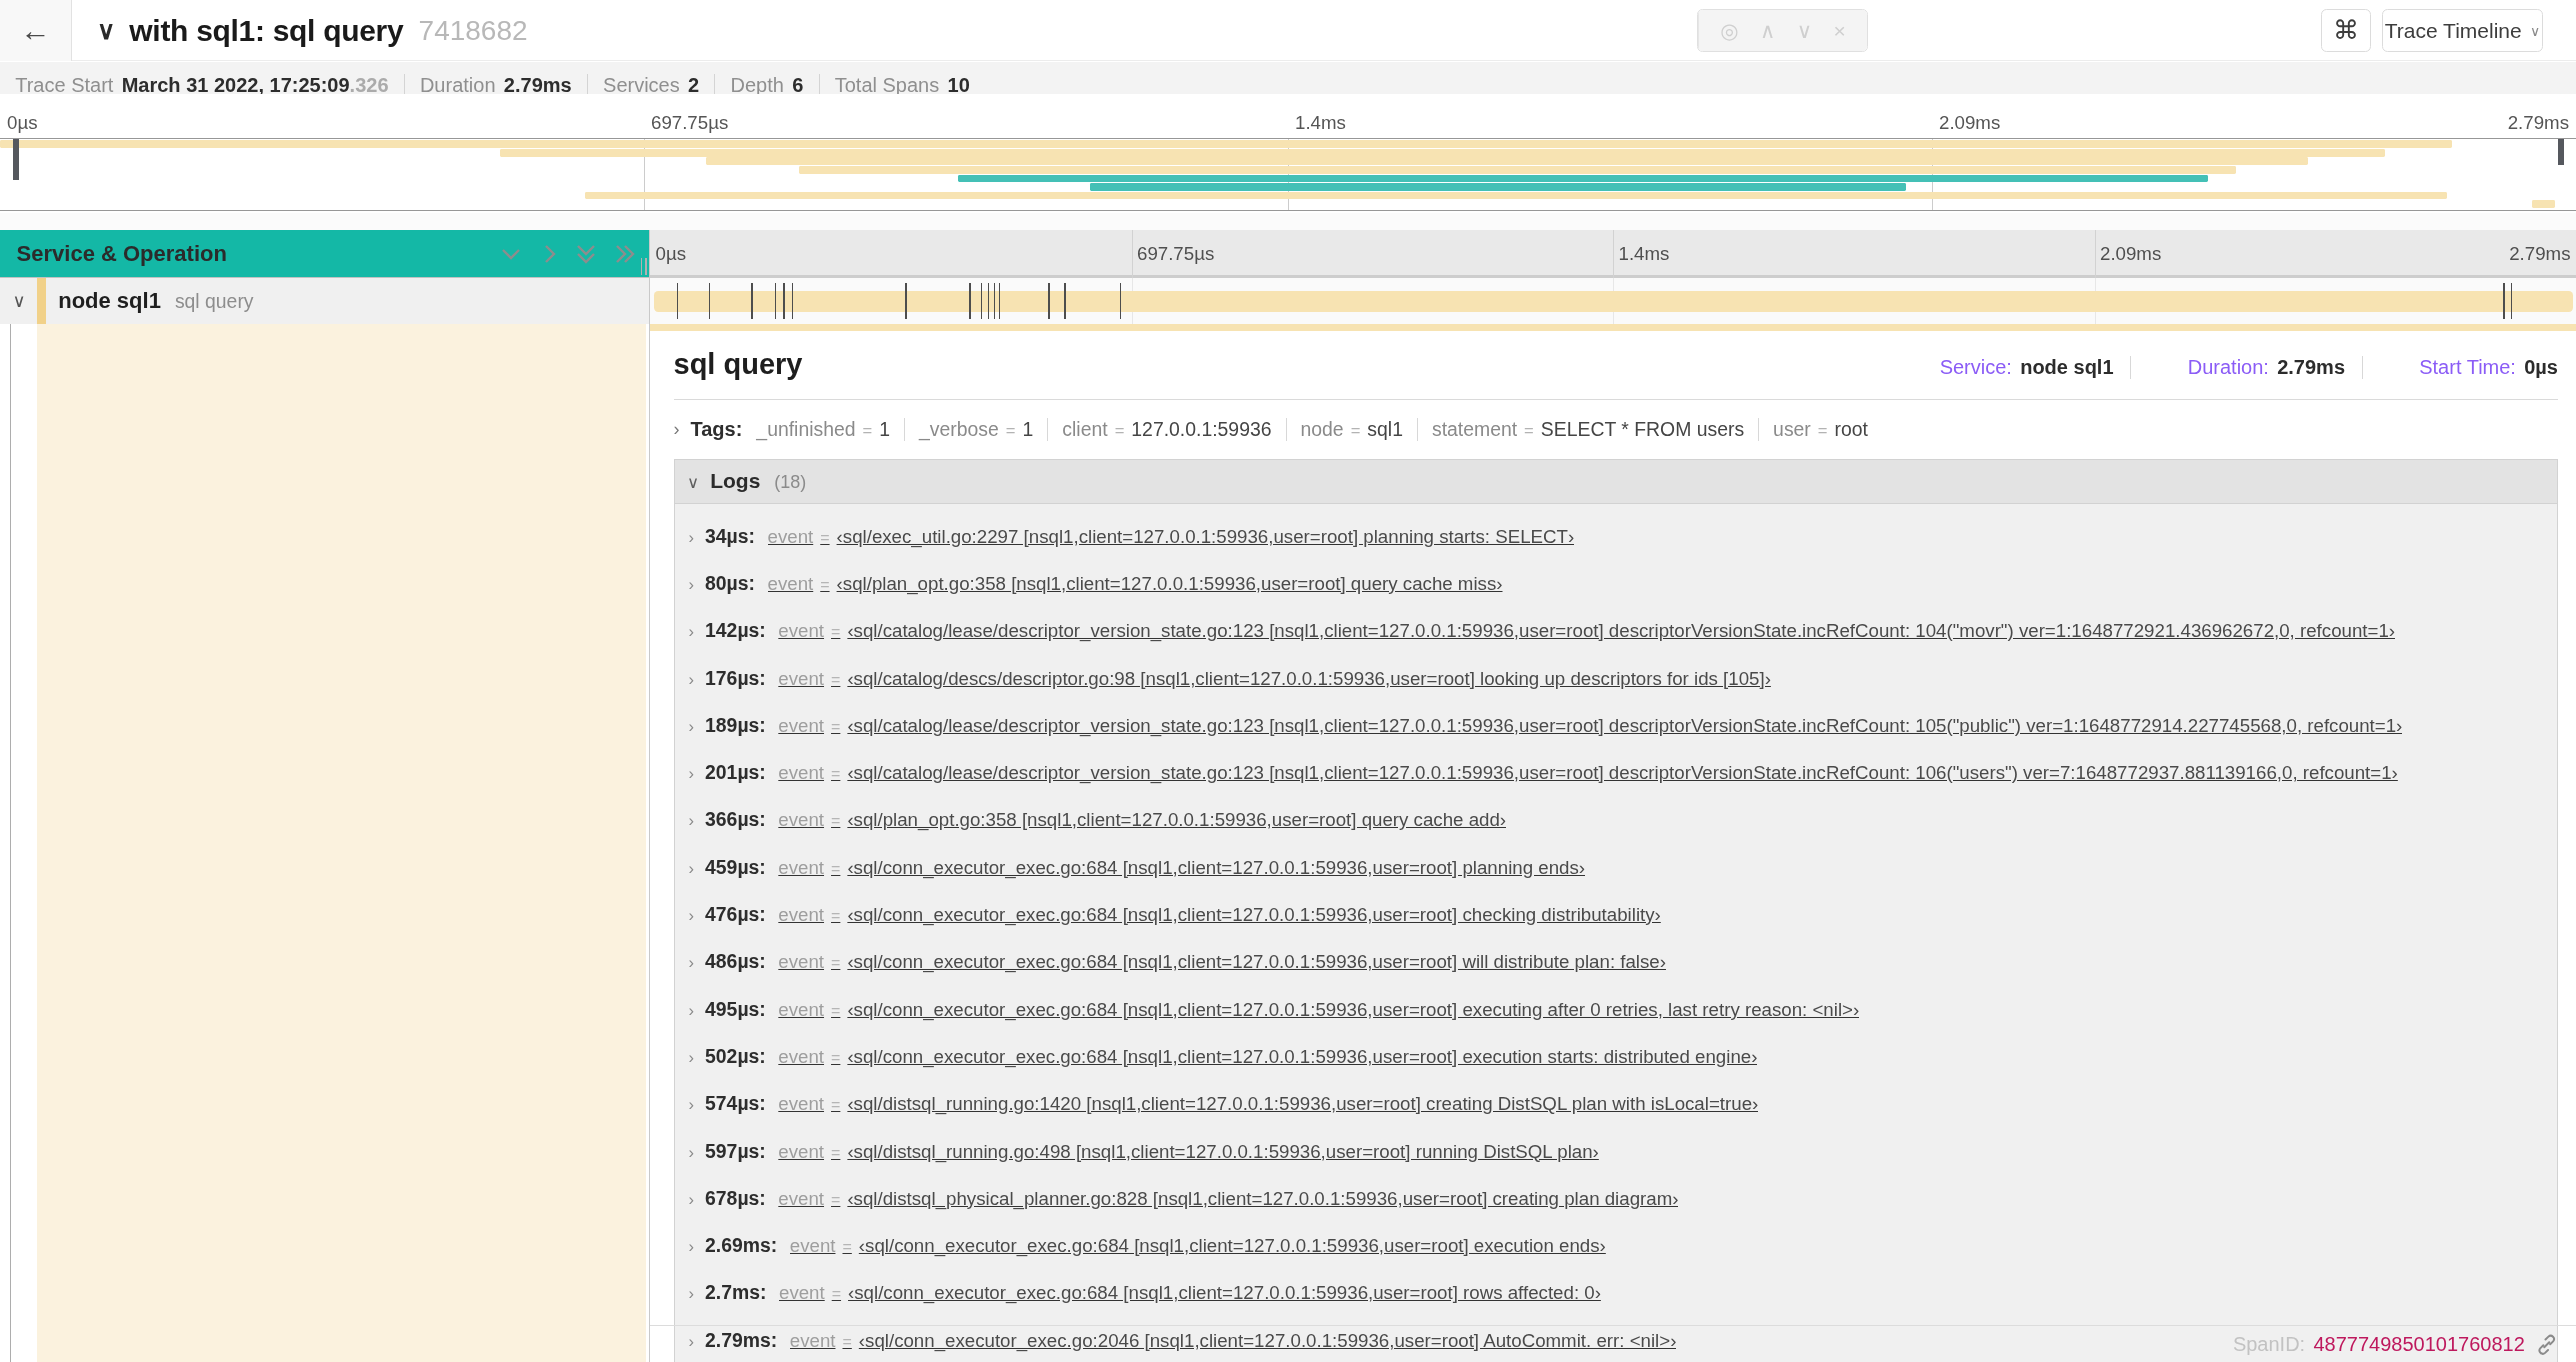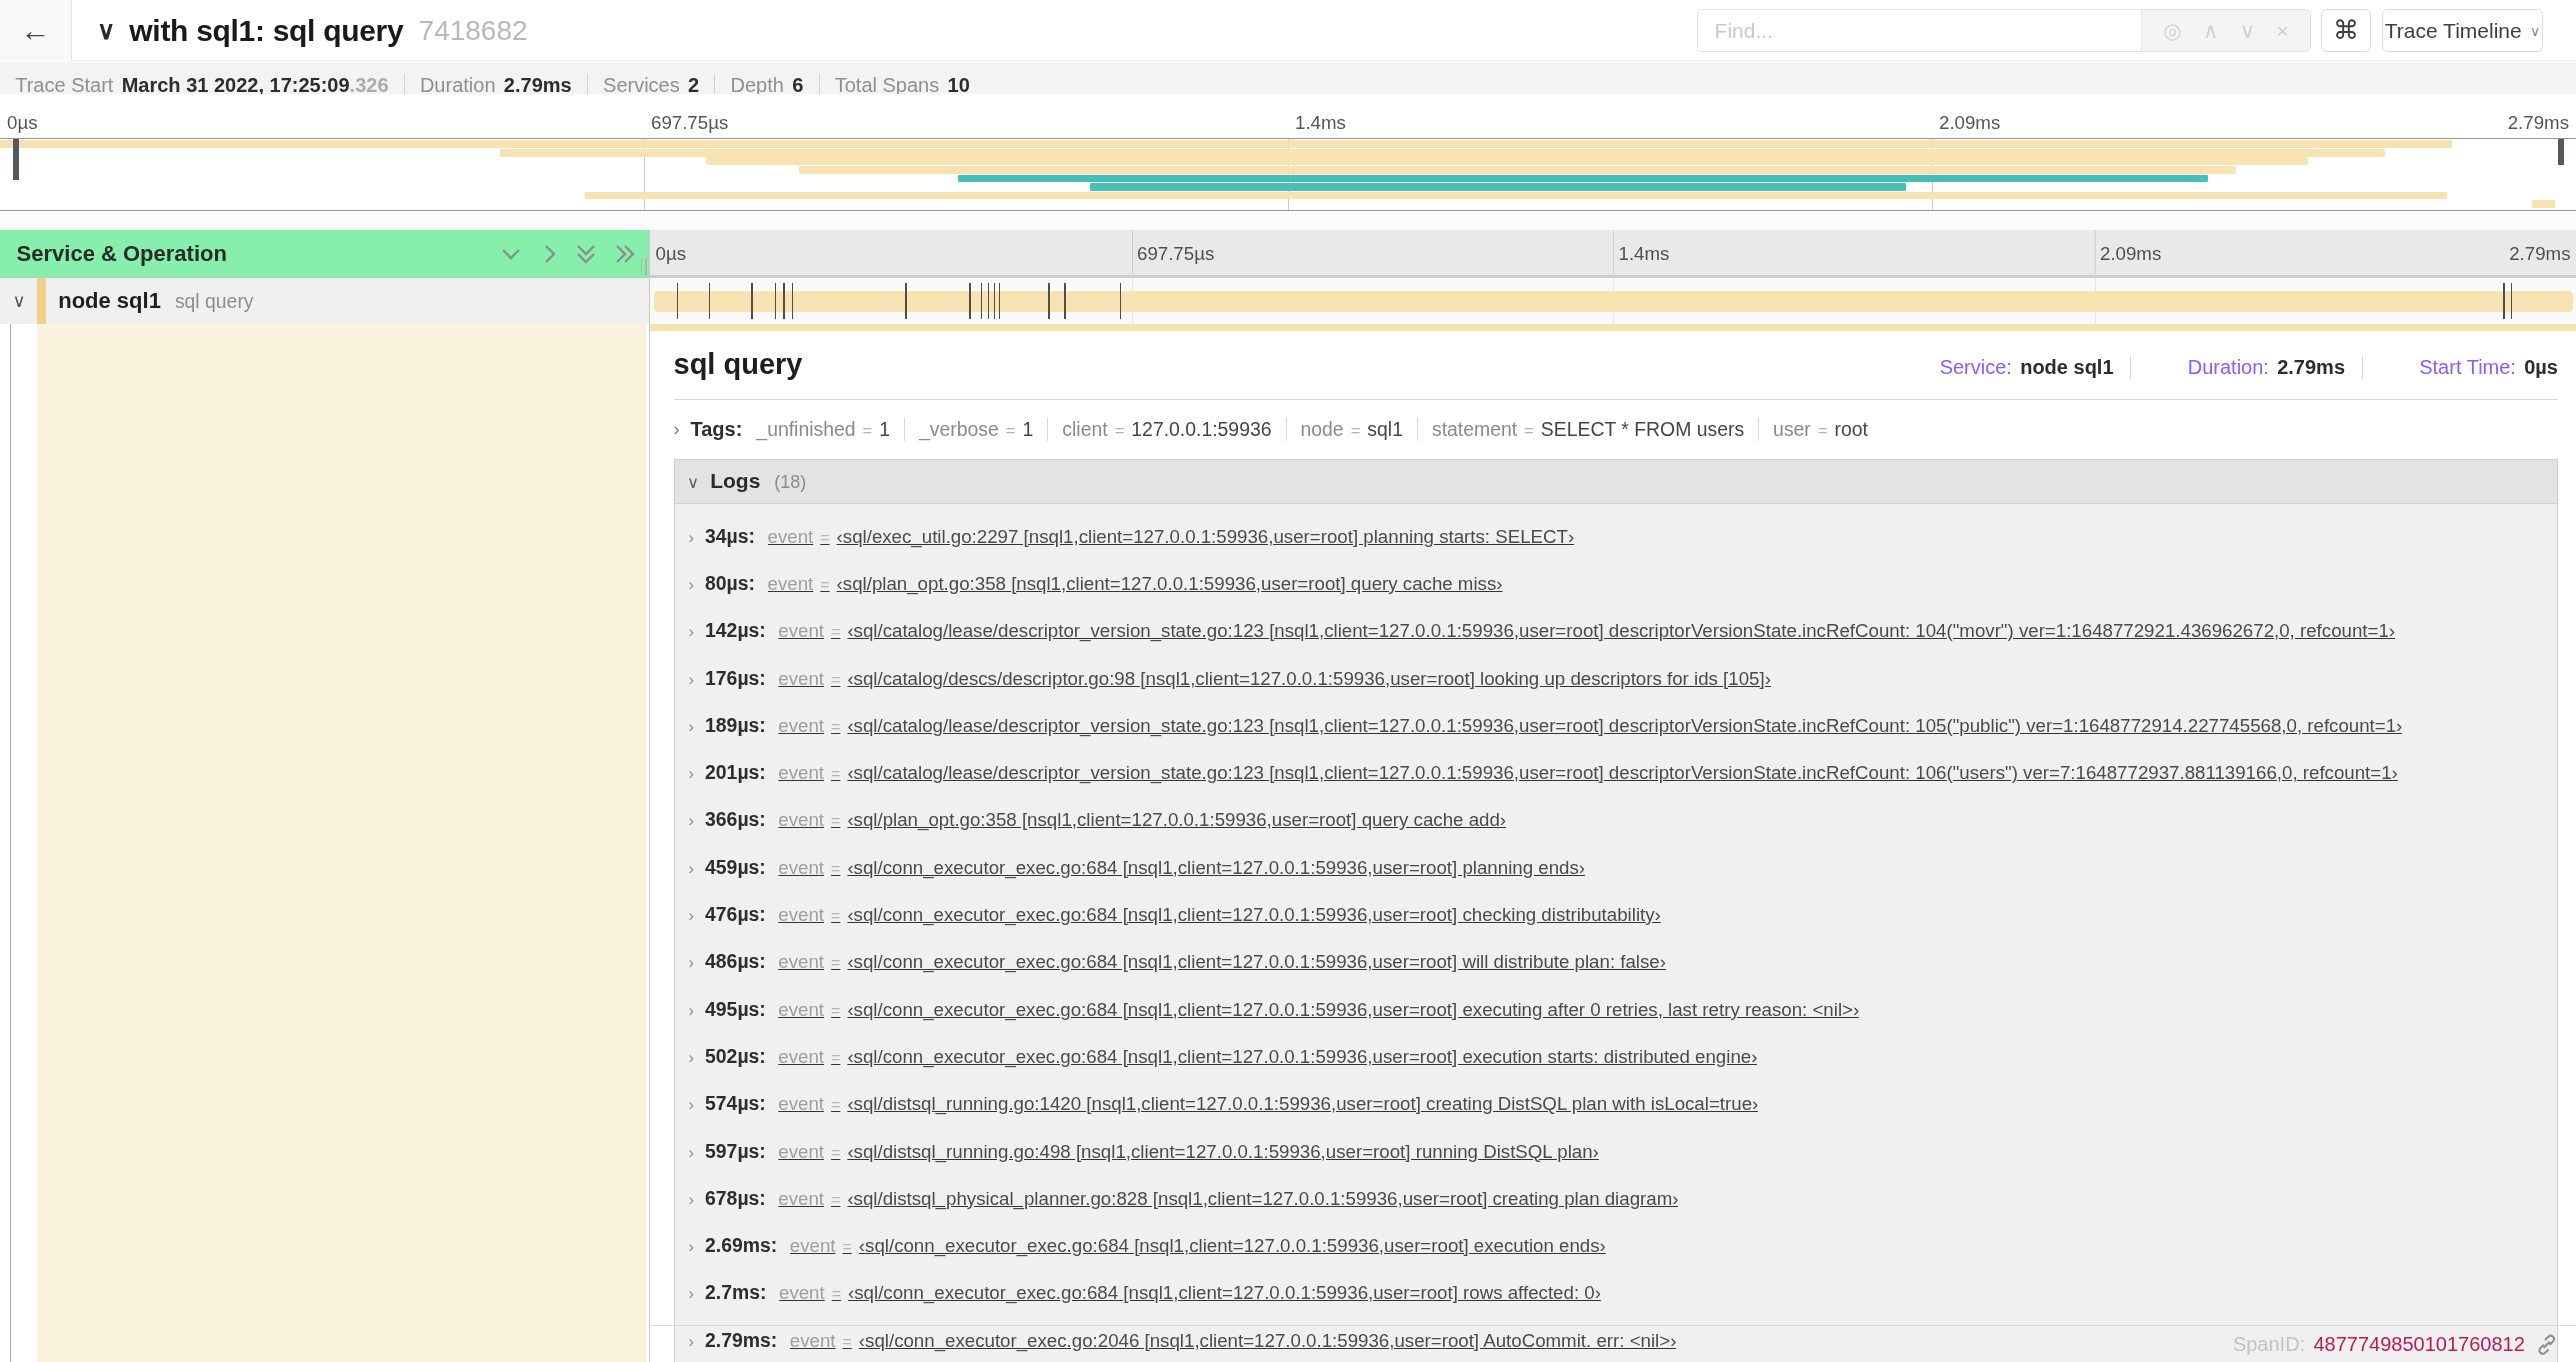--- a/index.html
+++ b/index.html
@@ -37,21 +37,21 @@
   
   #minimap { position:absolute; left:0; top:138px; width:2576px; height:73px; background:#fff; border-top:1.4px solid #979797; border-bottom:1.4px solid #979797; }
   .mm-grid { position:absolute; top:0; bottom:0; width:0.7px; background:#cccccc; }
   .mm-bar { position:absolute; height:11.5%; border-radius:1.4px; }
   .mm-handle { position:absolute; width:6.2px; background:#55585e; cursor:col-resize; }
   
   #mm-gap { position:absolute; left:0; top:213px; width:2576px; height:16.6px; background:#fbfbfb; }
 
   
   #cols-header { position:absolute; left:0; top:230px; width:2576px; height:48px; }
-  #svc-header { position:absolute; left:0; top:0; width:649px; height:48px; background:#86efac; border-bottom:0.7px solid #c2c2c2; display:flex; align-items:center; padding:0 11px 0 16.6px; }
+  #svc-header { position:absolute; left:0; top:0; width:649px; height:48px; background:#14b8a6; border-bottom:0.7px solid #c2c2c2; display:flex; align-items:center; padding:0 11px 0 16.6px; }
   #svc-header .hdr-title { font-size:22px; font-weight:bold; color:#2b2b2b; flex:1; }
   .hdr-ic { width:28px; height:28px; margin-left:9.7px; cursor:pointer; }
   .hdr-ic svg { width:100%; height:100%; stroke:#8d8d8d; fill:none; stroke-width:2.4; }
   #col-grip { position:absolute; left:641px; top:28px; height:16.6px; width:8.3px; display:flex; gap:2.8px; cursor:col-resize; }
   #col-grip i { width:1.4px; height:100%; background:#b2b2b2; }
   #time-header { position:absolute; left:650px; top:0; width:1926px; height:48px; background:#e9e9e9; border-bottom:3.5px solid #cdcdcd; font-size:18.7px; color:#4f4f4f; }
   #time-header .tick-lbl { position:absolute; top:12.5px; }
   .th-grid { position:absolute; top:0; bottom:-3.5px; width:0.7px; background:#d2d2d2; }
 
   
@@ -119,21 +119,20 @@
 <div id="header">
   <div id="back-btn">
       <span>←</span>
     </div>
   <div id="title-wrap">
     <span id="title-chevron">∨</span>
     <span id="page-title">with sql1: sql query</span>
     <span id="trace-id">7418682</span>
   </div>
   <div id="find-group">
-    <input id="find-input" placeholder="Find..." style="">
     <div id="find-btns">
       <span class="find-ic">◎</span>
       <span class="find-ic">∧</span>
       <span class="find-ic">∨</span>
       <span class="find-ic">×</span>
     </div>
   </div>
   <div id="kbd-btn">
       <span>⌘</span>
     </div>

